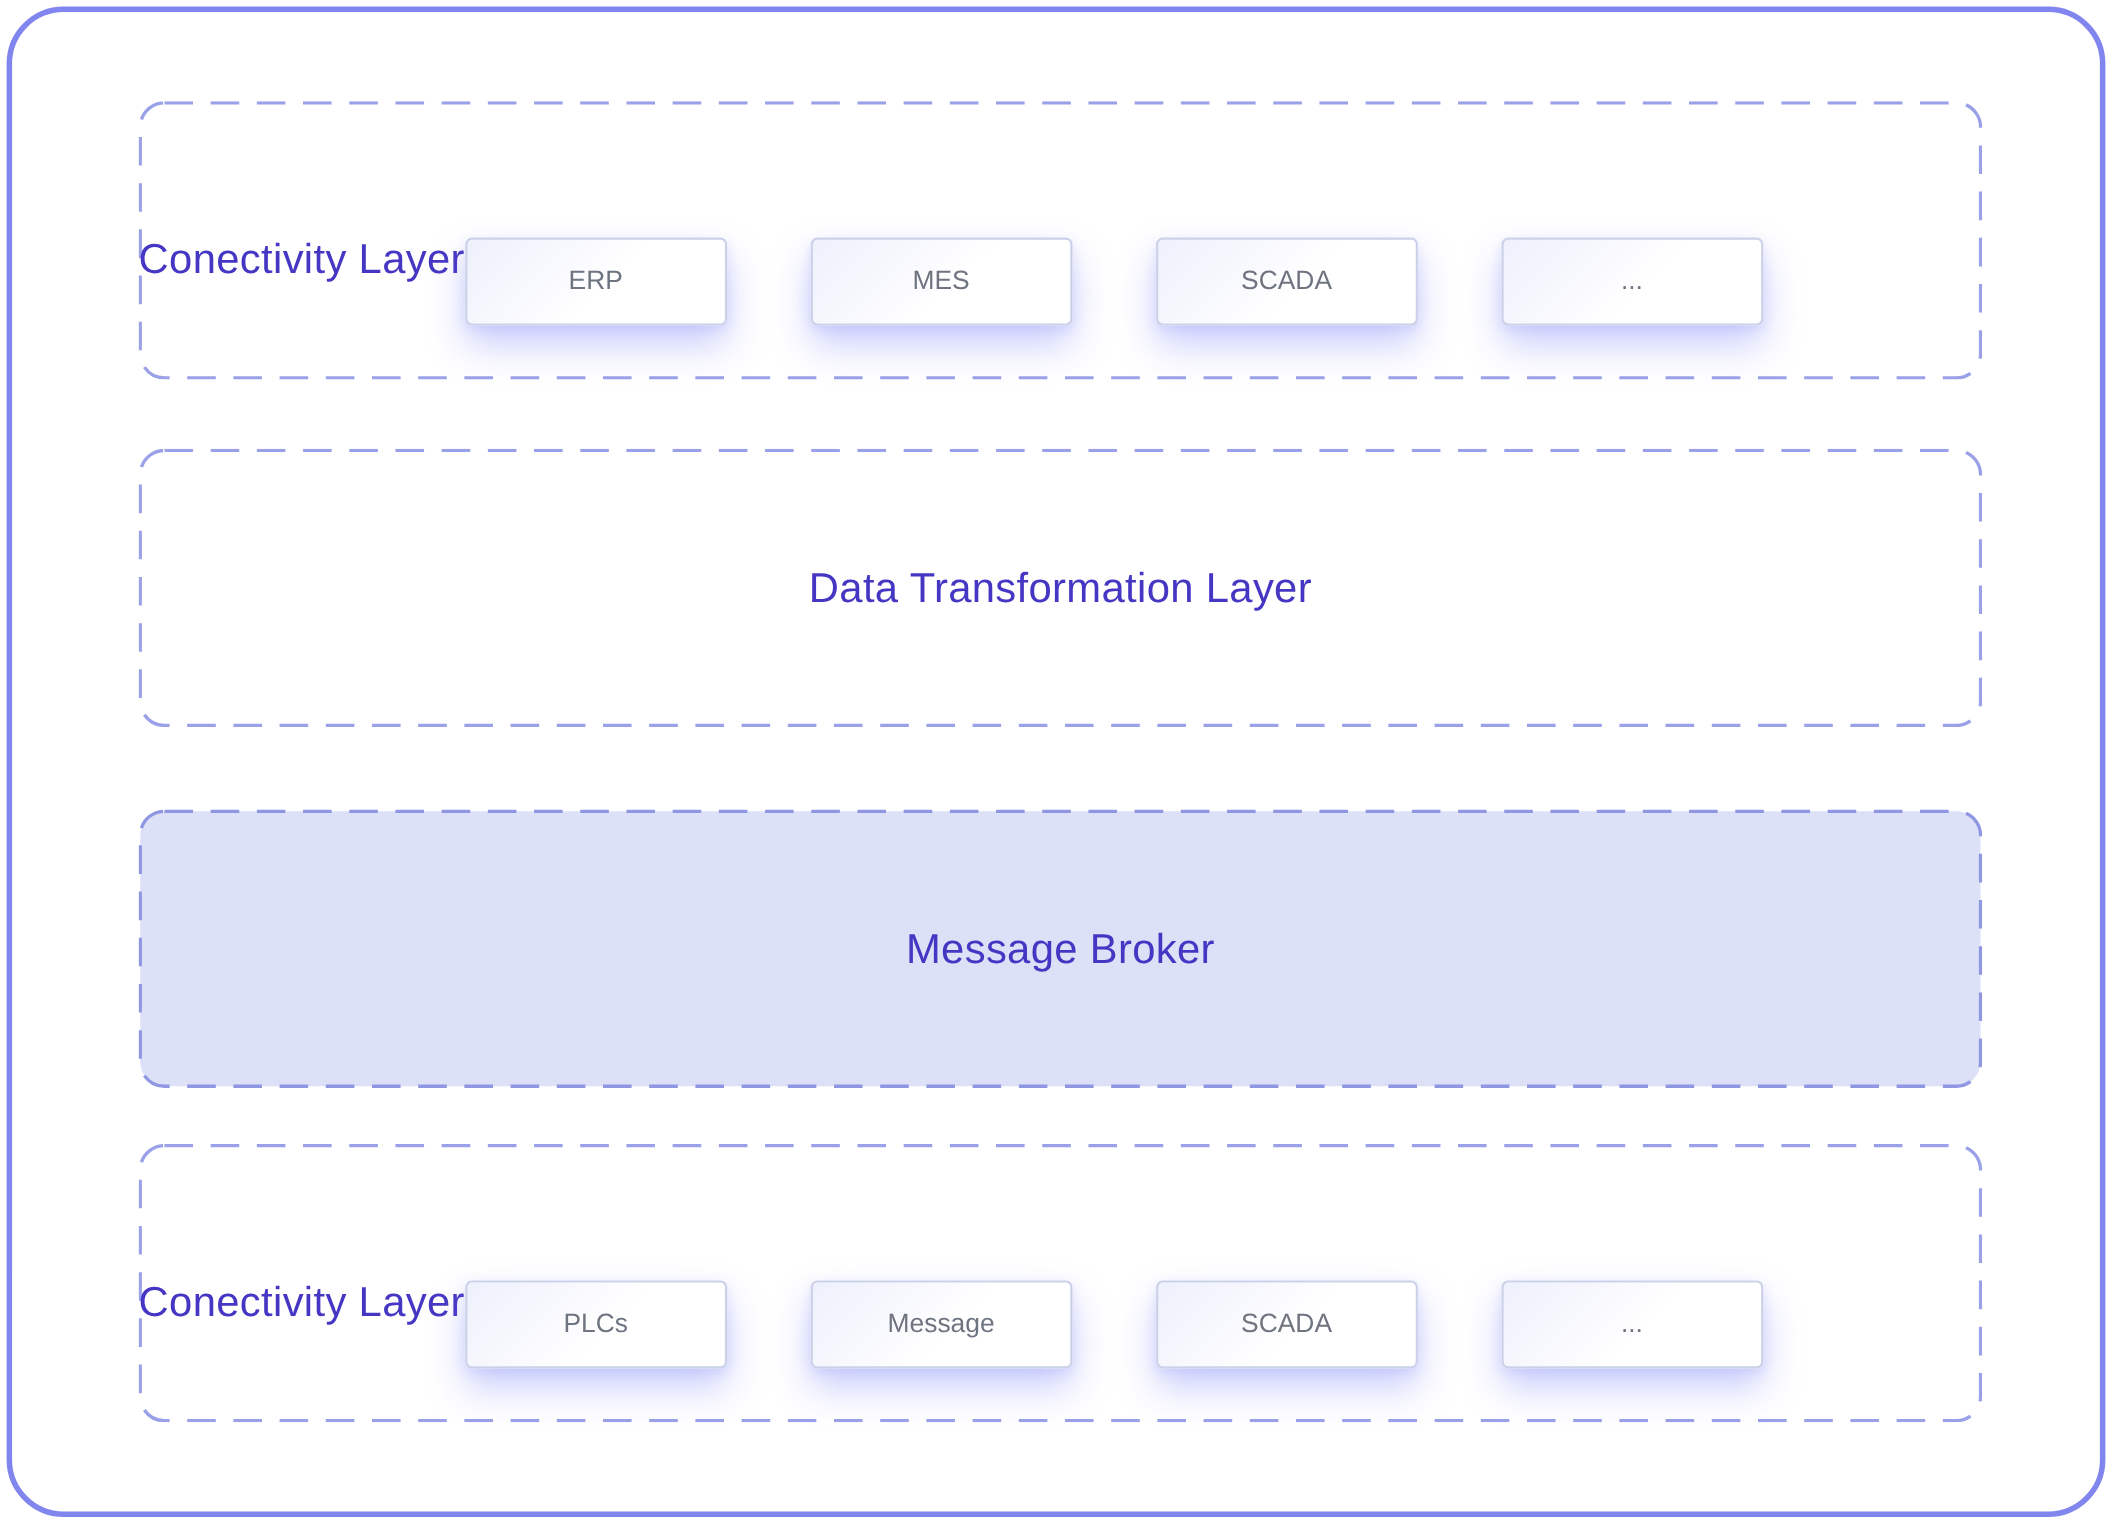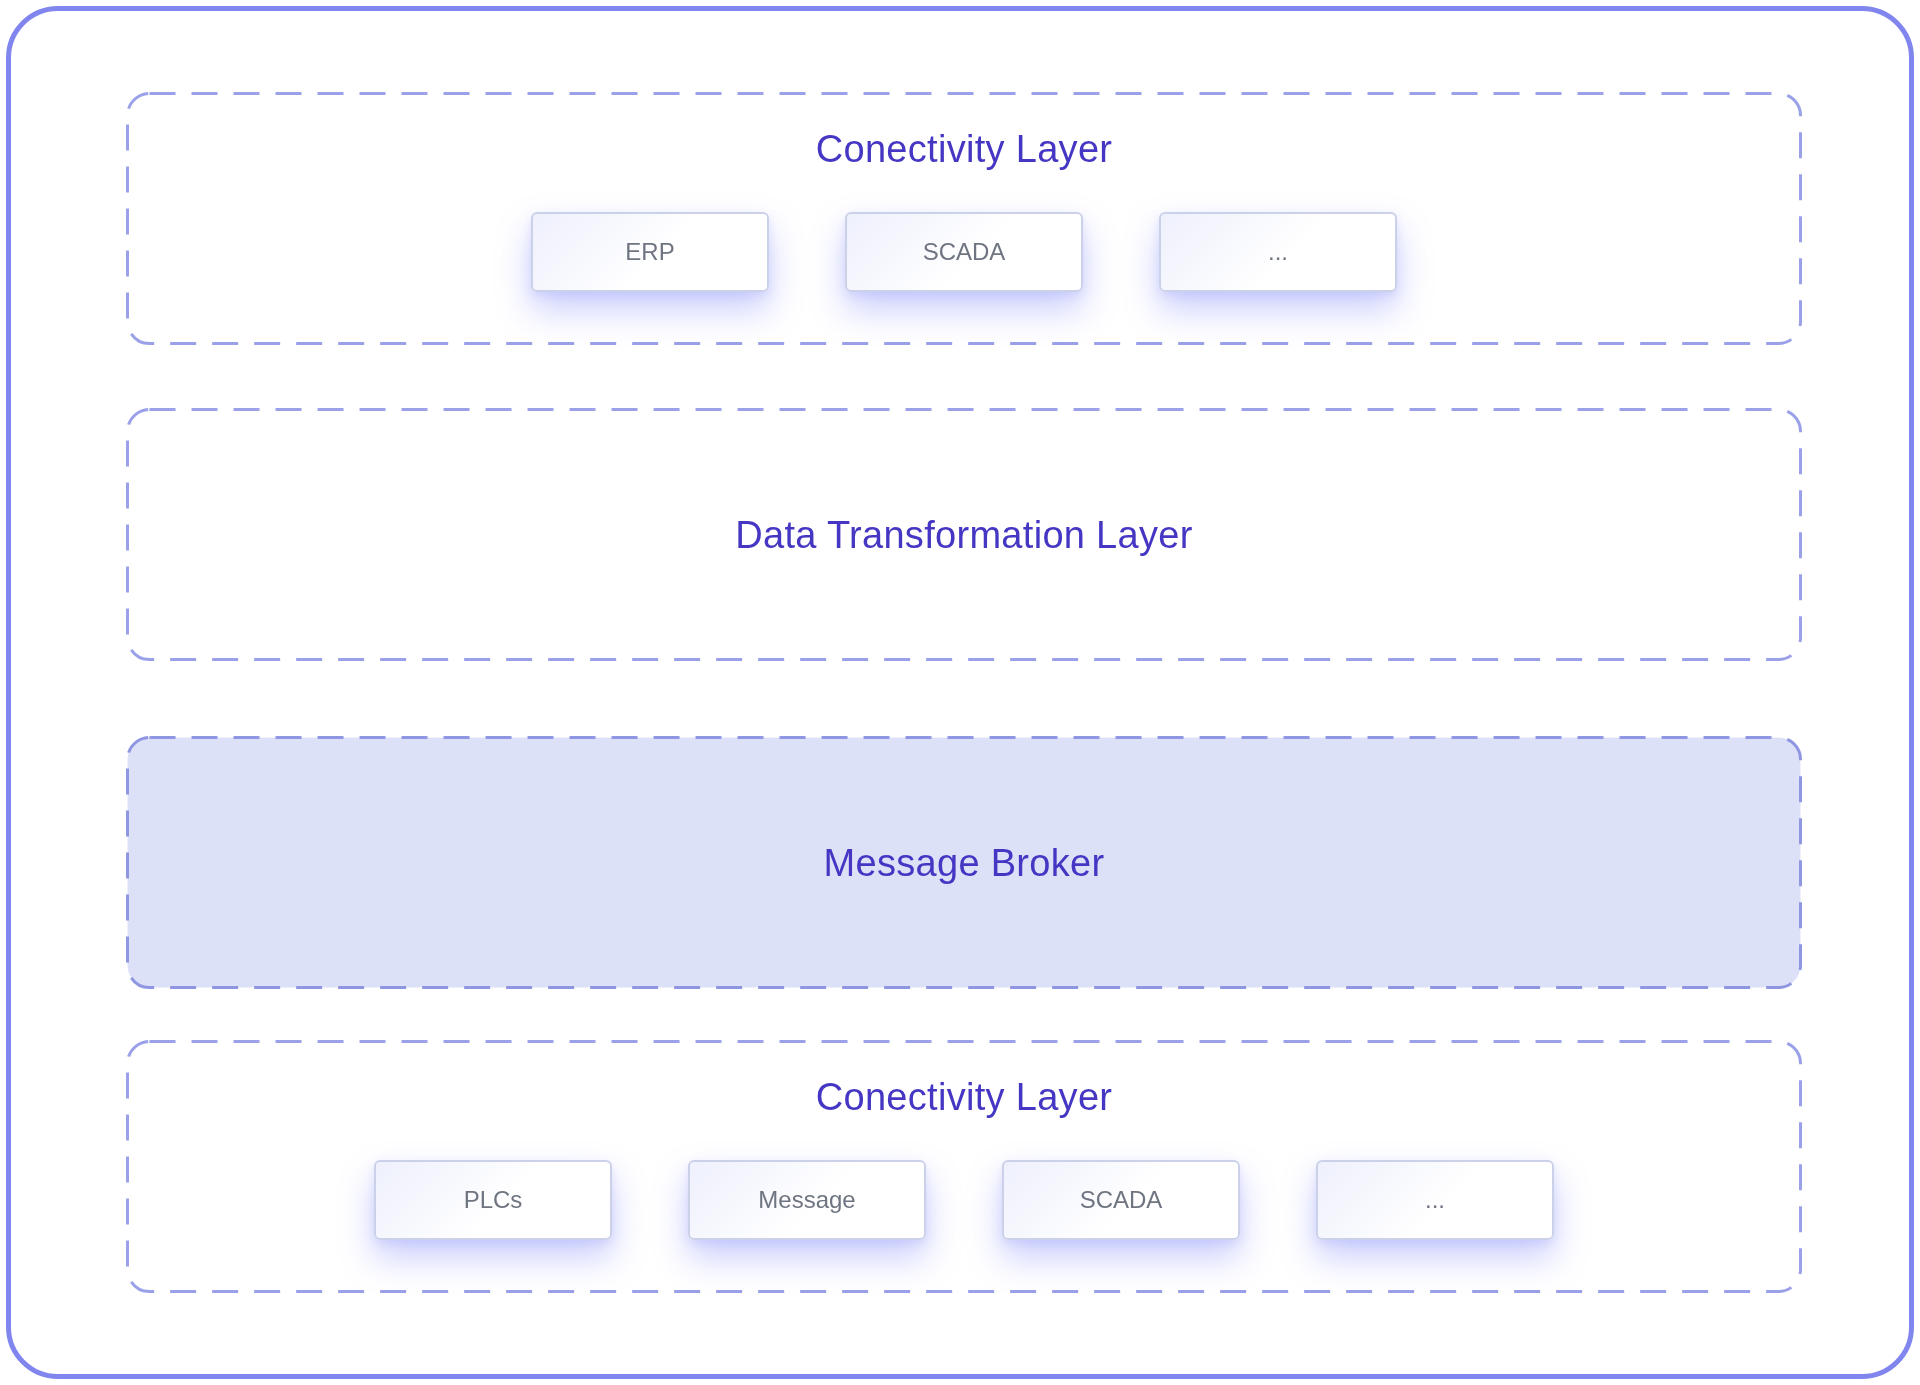--- a/index.html
+++ b/index.html
@@ -22,21 +22,21 @@
     border-radius: 52px;
     box-sizing: border-box;
   }
   .layer {
     position: absolute;
     left: 126px;
     width: 1676px;
     height: 253px;
     box-sizing: border-box;
     display: flex;
-    flex-direction: column;
+    flex-direction: row;
     align-items: center;
     padding-top: 34px;
   }
   .layer.centered {
     justify-content: center;
     padding-top: 0;
   }
   .layer .dash {
     position: absolute;
     inset: 0;
@@ -88,20 +88,21 @@
 <div class="canvas">
   <div class="frame"></div>
 
   <section class="layer" style="top: 92px;">
     <svg class="dash" width="1676" height="253">
       <rect x="1.5" y="1.5" width="1673" height="250" rx="22"></rect>
     </svg>
     <div class="layer-title">Conectivity Layer</div>
     <div class="chip-row">
         <div class="chip">ERP</div>
+        <div class="chip">MES</div>
         <div class="chip">SCADA</div>
         <div class="chip">...</div>
       </div>
   </section>
 
   <section class="layer centered" style="top: 408px; text-align: center;">
     <svg class="dash" width="1676" height="253">
       <rect x="1.5" y="1.5" width="1673" height="250" rx="22"></rect>
     </svg>
     <div class="layer-title">Data Transformation Layer</div>

